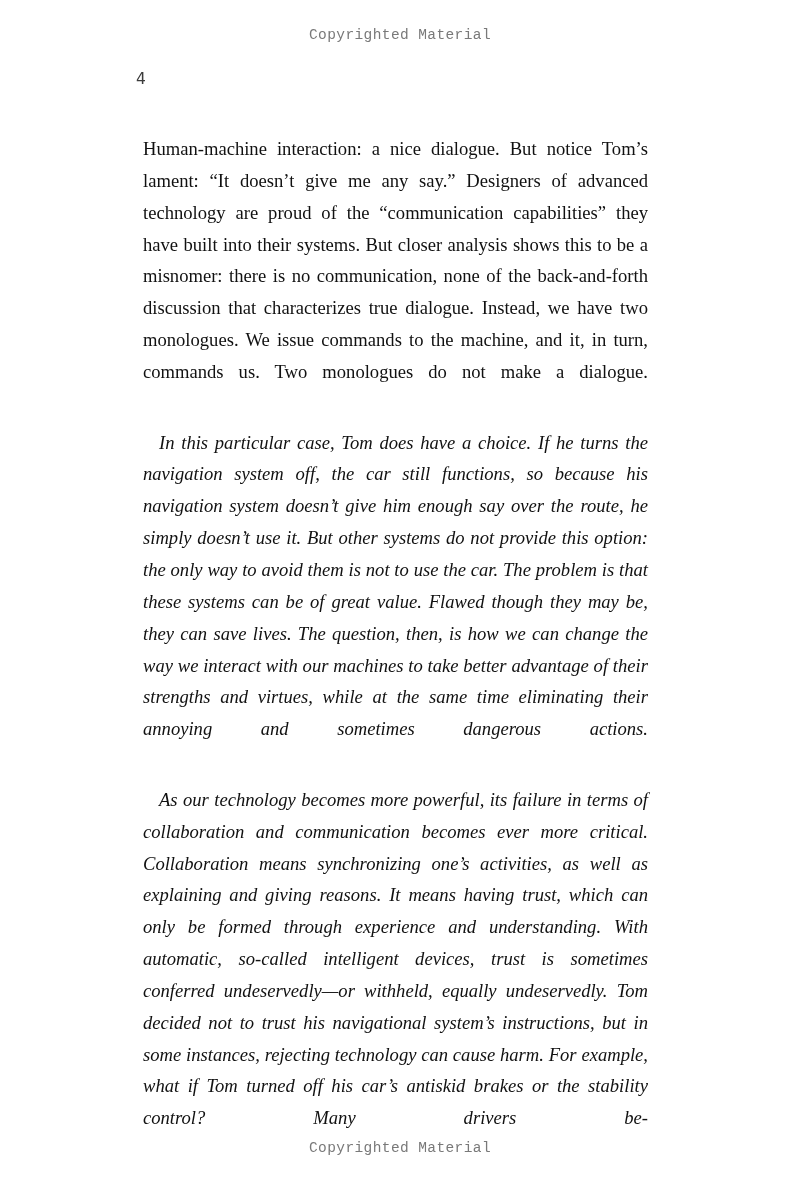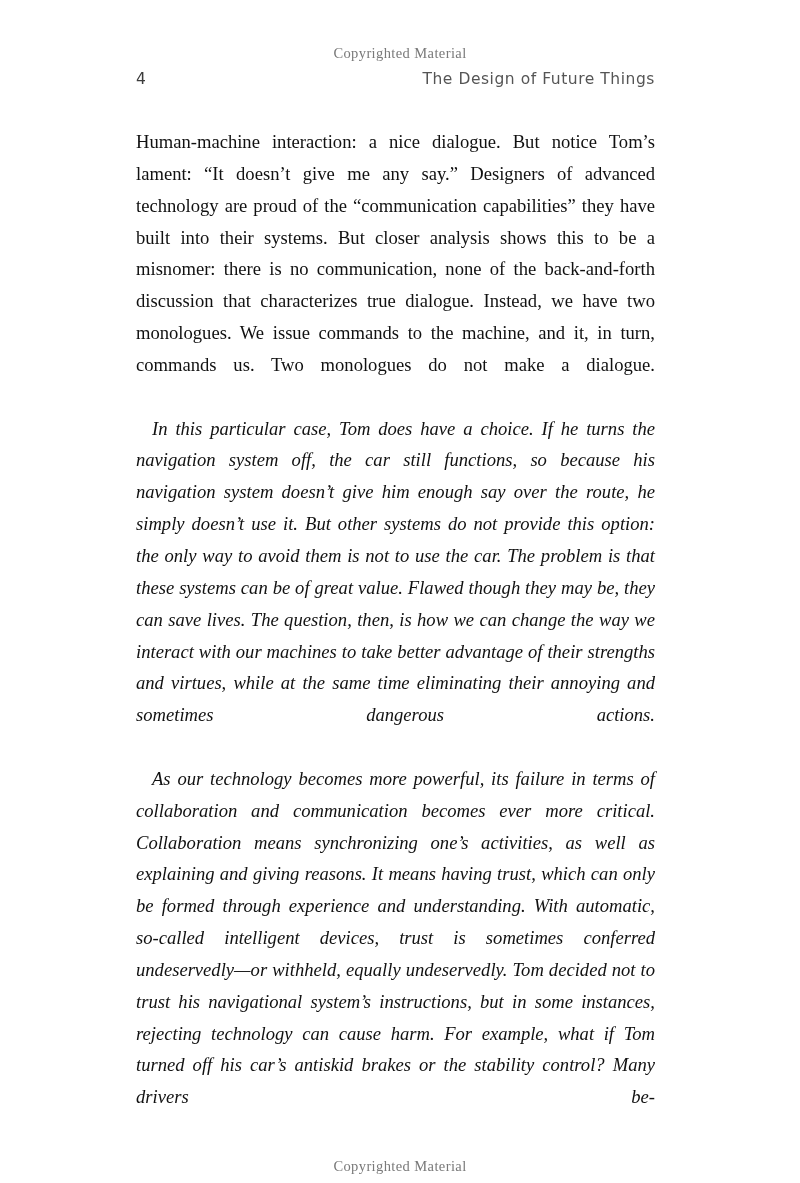--- a/index.html
+++ b/index.html
@@ -20,26 +20,25 @@
     overflow: hidden;
     box-sizing: border-box;
   }
 
   
   .watermark {
     position: absolute;
     left: 0;
     width: 800px;
     text-align: center;
-    font-family: Liberation Serif, serif;
+    font-family: Liberation Mono, monospace;
     font-size: 14.5px;
     letter-spacing: 0.4px;
     color: #797979;
     white-space: nowrap;
-    margin-top: 18px;
   }
   .watermark-top { top: 27px; }
   .watermark-bottom { top: 1140px; }
 
   
   .running-head {
     position: absolute;
     top: 70px;
     left: 136px;
     width: 519px;
@@ -64,21 +63,21 @@
 
   
   .body-text {
     position: absolute;
     top: 126px;
     left: 136px;
     width: 519px;
   }
 
   .body-text p {
-    margin: 0;
+    margin: 7px;
     text-align: justify;
     text-justify: inter-word;
     font-size: 18.6px;
     line-height: 31.85px;
     color: #111111;
     hyphens: none;
     -webkit-hyphens: none;
     word-spacing: -0.1px;
   }
 
@@ -96,21 +95,20 @@
 </style>
 </head>
 <body>
 
 <div class="page">
 
   <div class="watermark watermark-top">Copyrighted Material</div>
 
   <div class="running-head">
     <span class="folio">4</span>
-    <span class="book-title">The Design of Future Things</span>
   </div>
 
   <div class="body-text">
     <p>Human-machine interaction: a nice dialogue. But notice Tom’s lament: “It doesn’t give me any say.” Designers of advanced technology are proud of the “communication capabilities” they have built into their systems. But closer analysis shows this to be a misnomer: there is no communication, none of the back-and-forth discussion that characterizes true dialogue. Instead, we have two monologues. We issue commands to the machine, and it, in turn, commands us. Two monologues do not make a dialogue.</p>
     <p class="indent">In this particular case, Tom does have a choice. If he turns the navigation system off, the car still functions, so because his navigation system doesn’t give him enough say over the route, he simply doesn’t use it. But other systems do not provide this option: the only way to avoid them is not to use the car. The problem is that these systems can be of great value. Flawed though they may be, they can save lives. The question, then, is how we can change the way we interact with our machines to take better advantage of their strengths and virtues, while at the same time eliminating their annoying and sometimes dangerous actions.</p>
     <p class="indent">As our technology becomes more powerful, its failure in terms of collaboration and communication becomes ever more critical. Collaboration means synchronizing one’s activities, as well as explaining and giving reasons. It means having trust, which can only be formed through experience and understanding. With automatic, so-called intelligent devices, trust is sometimes conferred undeservedly—or withheld, equally undeservedly. Tom decided not to trust his navigational system’s instructions, but in some instances, rejecting technology can cause harm. For example, what if Tom turned off his car’s antiskid brakes or the stability control? Many drivers be-</p>
   </div>
 
   <div class="watermark watermark-bottom">Copyrighted Material</div>
 

